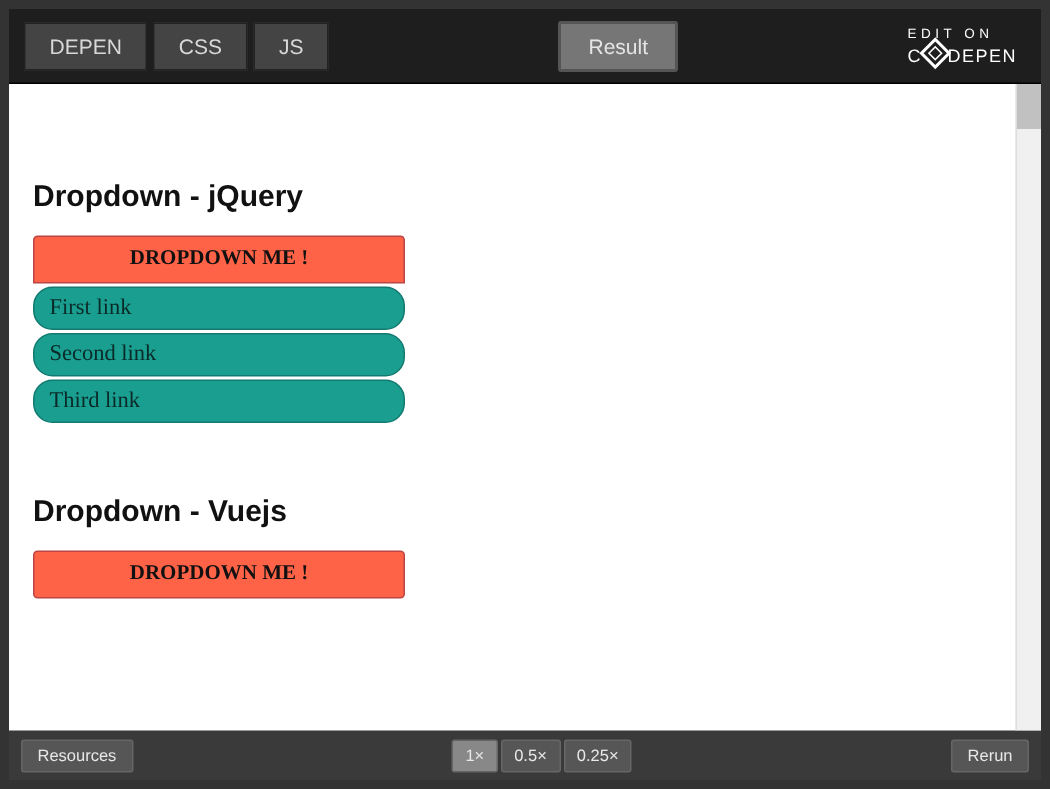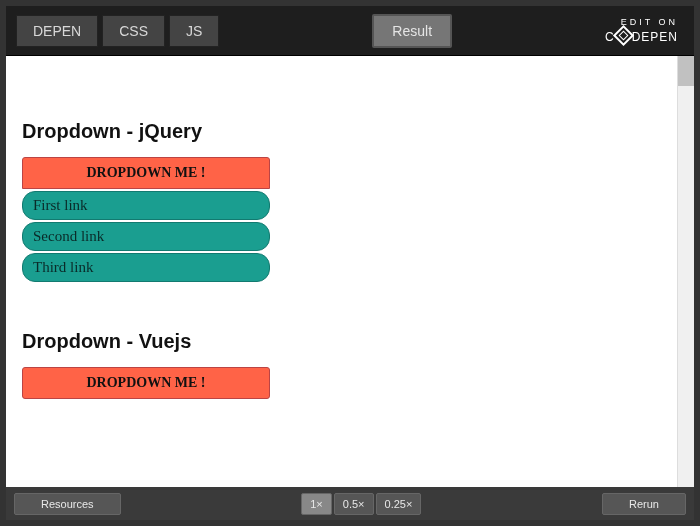--- a/index.html
+++ b/index.html
@@ -10,39 +10,39 @@
 .top-bar { height: 50px; background: #1e1e1e; display: flex; align-items: center; padding: 8px 10px; gap: 4px; border-bottom: 1px solid #000; }
 
 .tab-btn { background: #444; color: #d8d8d8; border: 1px solid #222; padding: 7px 16px; font-size: 14px; cursor: pointer; }
 
 .spacer-left { flex: 1; }
 
 .result-btn { background: #767676; color: #e5e5e5; border: 2px solid #555; padding: 7px 18px; font-size: 14px; cursor: pointer; border-radius: 2px; }
 
 .spacer-right { flex: 1; }
 
-.codepen-area { text-align: right; color: #fff; padding-right: 6px; }
+.codepen-area { color: #fff; padding-right: 6px; }
 .edit-on { font-size: 9px; letter-spacing: 3px; margin-bottom: 1px; }
 .codepen-logo { font-size: 12px; letter-spacing: 1px; font-weight: 300; }
 .logo-icon { display: inline-block; width: 15px; height: 15px; border: 2px solid #fff; transform: rotate(45deg); margin: 0 1px; vertical-align: -2px; position: relative; }
 .logo-icon::before { content: ''; position: absolute; inset: 2px; border: 1px solid #fff; }
 
 .content-area { background: #fff; flex: 1; position: relative; overflow: hidden; }
 .scrollbar-v { position: absolute; right: 0; top: 0; width: 17px; height: 100%; background: #f0f0f0; border-left: 1px solid #ddd; }
 .scrollbar-thumb { background: #c1c1c1; height: 30px; width: 100%; }
 
 .page { padding: 16px; font-family: Georgia, 'Times New Roman', serif; color: #111; }
 .page h2 { font-size: 20px; font-weight: bold; margin-bottom: 14px; margin-top: 48px; }
 .dropdown-group { width: 248px; margin-bottom: 20px; }
 .dd-trigger { background: #ff6347; color: #111; font-weight: bold; text-align: center; padding: 7px 4px; border: 1px solid #b44; border-radius: 3px 3px 0 0; font-size: 14px; cursor: pointer; font-family: Georgia, serif; }
 .dd-trigger.solo { border-radius: 3px; }
 .dd-item { background: #1a9e90; color: #0a2a28; padding: 5px 10px; border: 1px solid #127a70; margin-top: 2px; font-size: 15px; cursor: pointer; border-radius: 13px; font-family: Georgia, serif; }
 
 .bottom-bar { height: 33px; background: #3a3a3a; display: flex; align-items: center; padding: 0 8px; gap: 4px; }
-.bottom-btn { background: #565656; color: #e8e8e8; border: 1px solid #666; padding: 4px 26px; font-size: 11px; cursor: pointer; border-radius: 2px; }
+.bottom-btn { background: #565656; color: #e8e8e8; border: 1px solid #666; padding: 4px 10px; font-size: 11px; cursor: pointer; border-radius: 2px; }
 .bottom-spacer { flex: 1; }
 .zoom-group { display: flex; gap: 2px; }
 .zoom-btn { background: #565656; color: #e8e8e8; border: 1px solid #666; padding: 4px 8px; font-size: 11px; cursor: pointer; border-radius: 2px; }
 .zoom-btn.active { background: #888; }
 </style>
 </head>
 <body>
 
 <div class="outer-frame">
 

